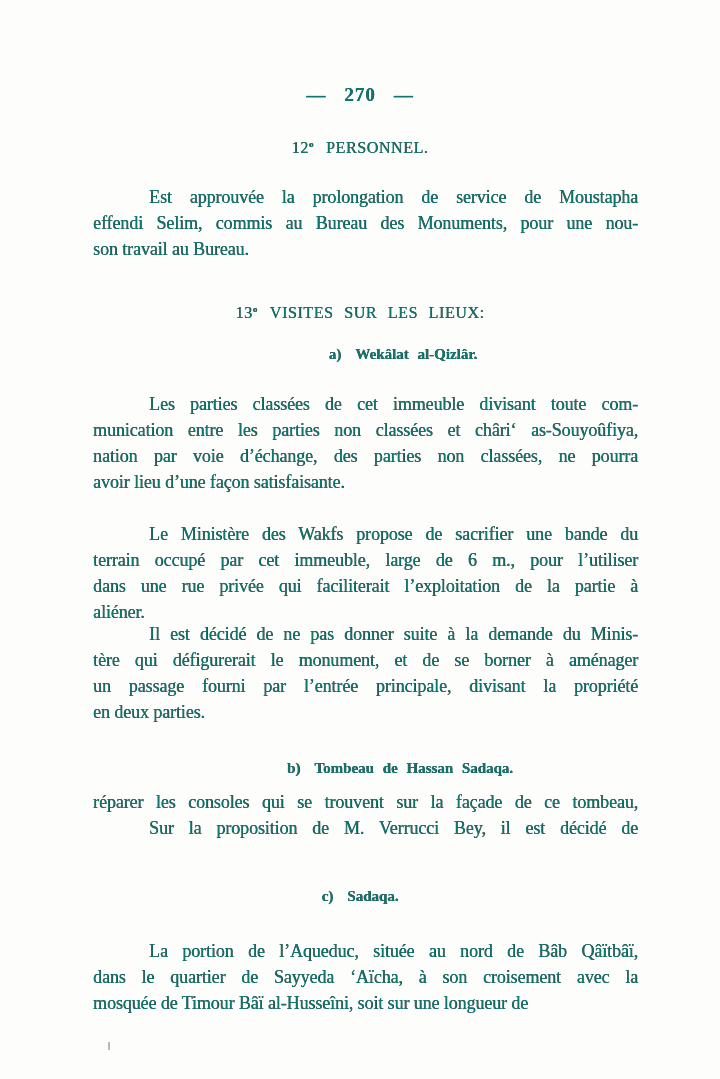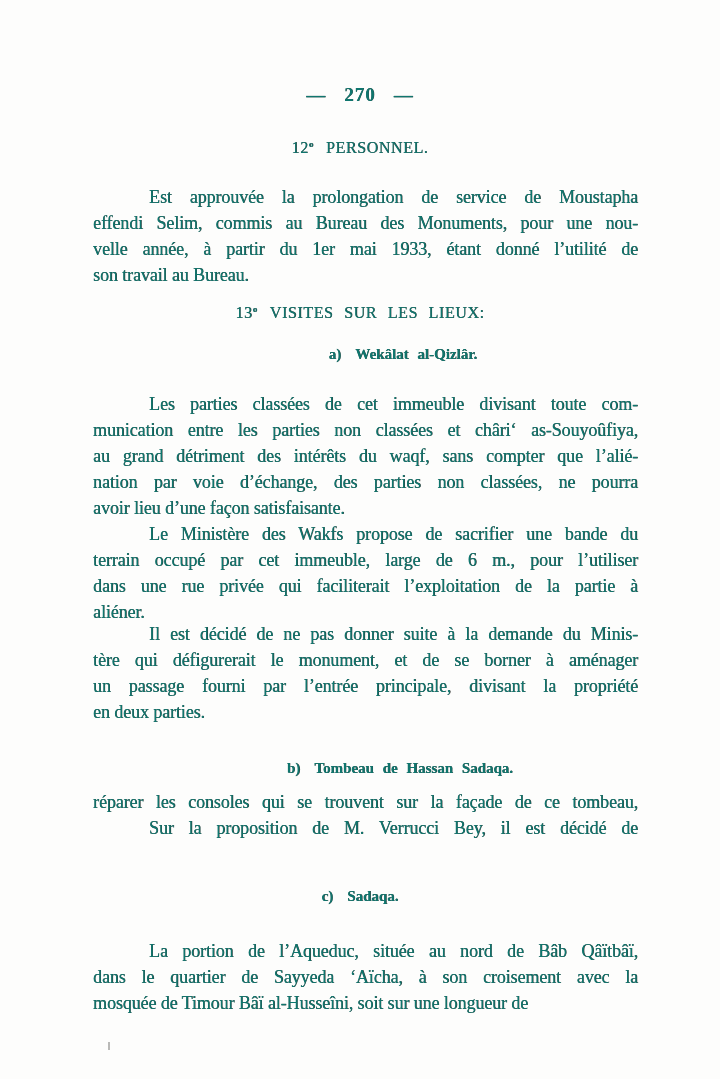--- a/index.html
+++ b/index.html
@@ -86,36 +86,34 @@
     <span>—</span><span class="pn">270</span><span>—</span>
   </div>
 
   <div class="abs center ordhead" style="top:139px;">
     <span>12</span><sup>o</sup><span class="ht">PERSONNEL.</span>
   </div>
 
   <div class="abs para" style="top:184px;">
       <div class="tline first">Est approuvée la prolongation de service de Moustapha</div>
       <div class="tline">effendi Selim, commis au Bureau des Monuments, pour une nou-</div>
-      <div class="tline">velle année, à partir du 1er mai 1933, étant donné l’utilité de</div>
       <div class="tline last">son travail au Bureau.</div>
     </div>
 
   <div class="abs center ordhead" style="top:304px;">
     <span>13</span><sup>o</sup><span class="ht">VISITES SUR LES LIEUX:</span>
   </div>
 
   <div class="abs center subhead" style="top:346px;padding-left:43px;">
     <span class="lbl">a)</span><span>Wekâlat al-Qizlâr.</span>
   </div>
 
   <div class="abs para" style="top:391px;">
       <div class="tline first">Les parties classées de cet immeuble divisant toute com-</div>
       <div class="tline">munication entre les parties non classées et châri‘ as-Souyoûfiya,</div>
-      <div class="tline">au grand détriment des intérêts du waqf, sans compter que l’alié-</div>
       <div class="tline">nation par voie d’échange, des parties non classées, ne pourra</div>
       <div class="tline last">avoir lieu d’une façon satisfaisante.</div>
     </div>
 
   <div class="abs para" style="top:521px;">
       <div class="tline first">Le Ministère des Wakfs propose de sacrifier une bande du</div>
       <div class="tline">terrain occupé par cet immeuble, large de 6 m., pour l’utiliser</div>
       <div class="tline">dans une rue privée qui faciliterait l’exploitation de la partie à</div>
       <div class="tline last">aliéner.</div>
     </div>

